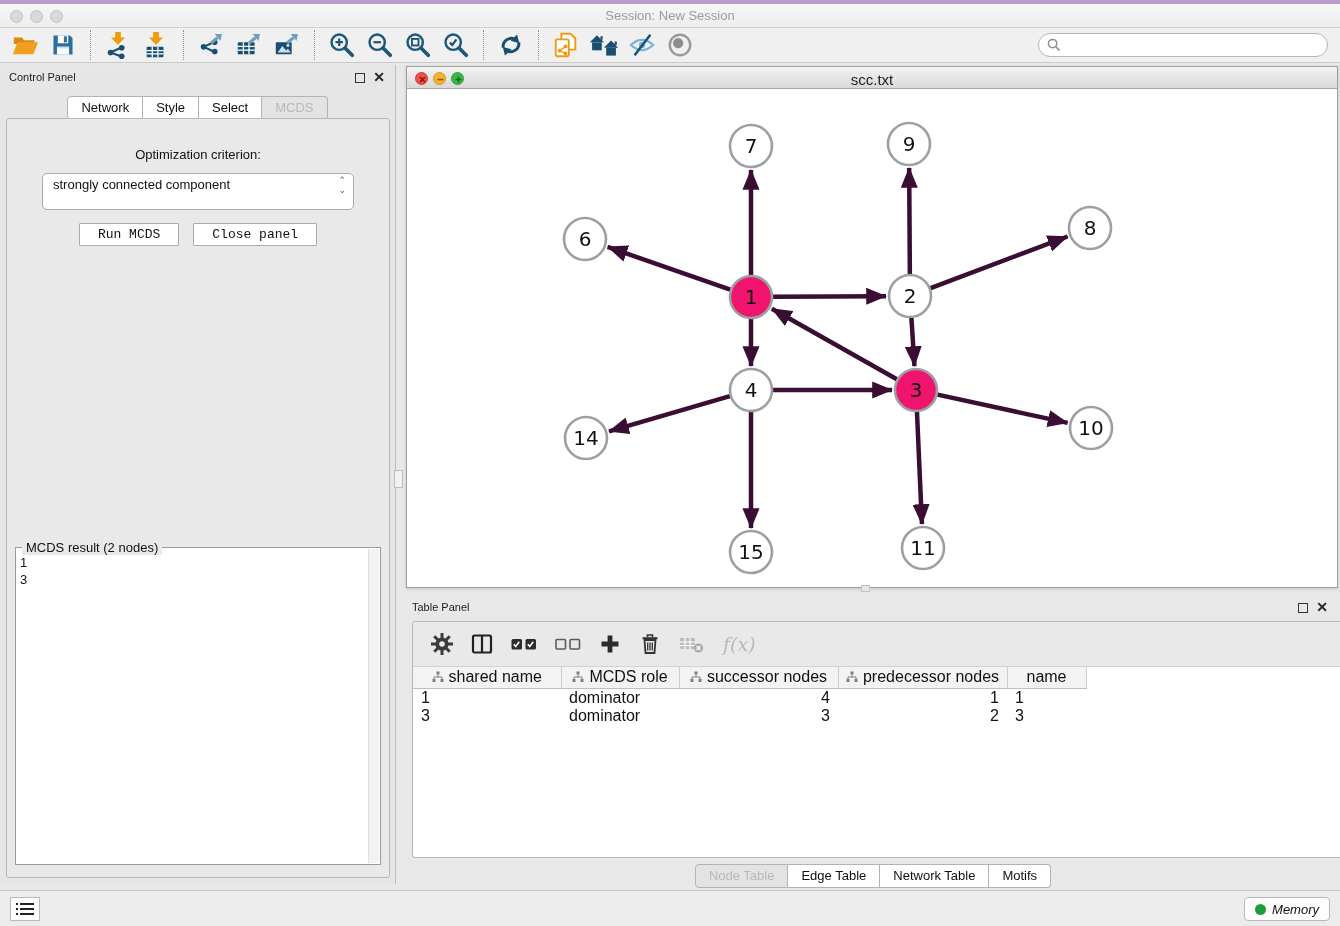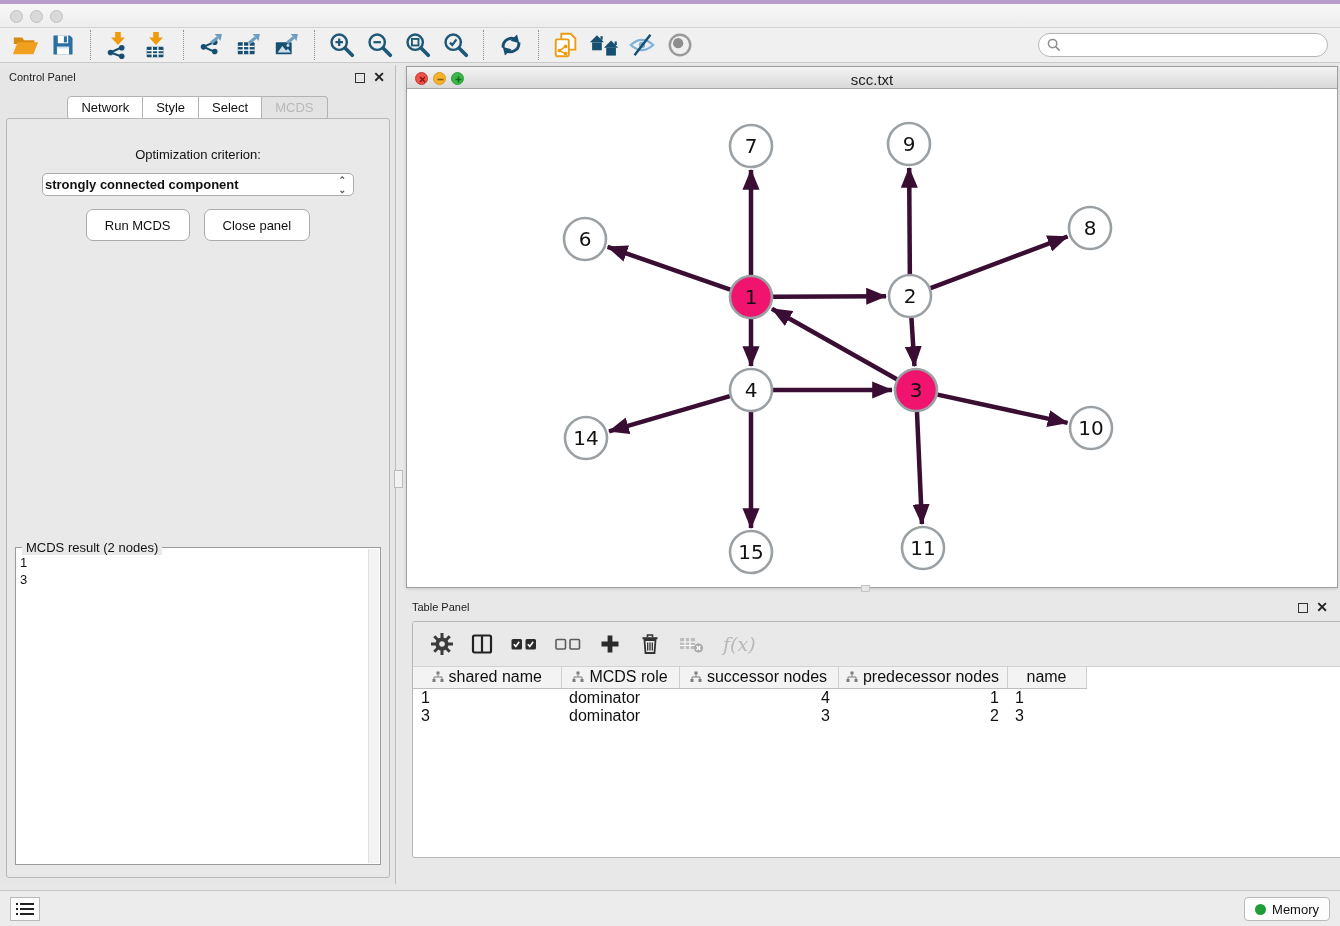--- a/index.html
+++ b/index.html
@@ -58,28 +58,28 @@
   .seg:first-child { border-left:1px solid #b3b3b3; border-radius:4px 0 0 4px; }
   .seg:last-child { border-radius:0 4px 4px 0; }
   .seg.active { background:#e3e3e3; color:#b9b9b9; }
 
   .cp-content {
     position:absolute; left:6px; top:53px; width:384px; height:760px;
     border:1px solid #b7b7b7; border-radius:3px; background:#e9e9e9;
   }
   .opt-label { text-align:center; margin-top:28px; font-size:13px; color:#111; }
   .dropdown {
-    margin:11px auto 0; width:312px; height:23px; background:#fff;
+    margin:11px auto 0; width:312px; height:37px; background:#fff;
     border:1px solid #ababab; border-radius:5px; position:relative;
-    font-size:13px; color:#111; line-height:21px; padding-left:2px;font-weight:bold;
+    font-size:13px; color:#111; line-height:21px; padding-left:10px;
   }
   .dd-arrows { position:absolute; right:7px; top:1px; font-size:9px; color:#555; line-height:10px; text-align:center; }
   .btn-row { display:flex; justify-content:center; gap:14px; margin-top:13px; }
-  .pbtn { background:#fff; border:1px solid #ababab; border-radius:7px; height:32px;
-    padding:0 18px; font-size:13px; color:#111; line-height:21px; }
+  .pbtn { background:#fff; border:1px solid #ababab; border-radius:1px; height:23px;
+    padding:0 18px; font-size:13px; color:#111; line-height:21px;font-family:Liberation Mono, monospace; }
 
   .result-group {
     position:absolute; left:8px; top:428px; width:366px; height:318px;
     border:1px solid #9a9a9a; background:#fff;
   }
   .result-legend { position:absolute; top:-8px; left:6px; background:#e9e9e9;
     padding:0 4px; font-size:13px; color:#111; }
   .result-text { position:absolute; left:4px; top:6px; right:14px; bottom:4px;
     font-size:13px; color:#111; white-space:pre; line-height:17px; }
   .result-scroll { position:absolute; right:1px; top:1px; width:11px; bottom:1px;
@@ -130,32 +130,33 @@
 
   .table-panel .seg-tabs { top:269px; }
 
   
   .statusbar { position:absolute; left:0; top:890px; width:1340px; height:36px;
     background:#ececec; border-top:1px solid #c6c6c6; }
   .list-btn { position:absolute; left:10px; top:6px; width:30px; height:24px; background:#fdfdfd;
     border:1px solid #b9b9b9; display:flex; align-items:center; justify-content:center; }
   .memory-btn { position:absolute; right:10px; top:6px; height:24px; background:#fdfdfd;
     border:1px solid #b9b9b9; border-radius:4px; display:flex; align-items:center;
-    gap:6px; padding:0 10px; font-size:13px; color:#111; }
+    gap:6px; padding:0 10px; font-size:13px; color:#111;font-style:italic; }
   .memdot { width:11px; height:11px; border-radius:50%; background:#1f9d3a; }
 </style>
 </head>
 <body>
 
 <div class="desktop-edge"></div>
 
 <div class="titlebar">
   <div class="traffic t1"></div>
   <div class="traffic t2"></div>
   <div class="traffic t3"></div>
+  <div class="title">Session: New Session</div>
 </div>
 
 <div class="toolbar">
   <div class="tb-icon">
     <svg width="28" height="28" viewBox="0 0 30 30">
       <path d="M3 7h9l2 3h11v4H3z" fill="#d98a12"></path>
       <path d="M29 12l-5 13H2l5-13z" fill="#f0a01e"></path>
     </svg>
   </div>
   <div class="tb-icon">
@@ -589,20 +590,26 @@
             <td class="al-left">3</td>
             <td class="al-left">dominator</td>
             <td class="al-right">3</td>
             <td class="al-right">2</td>
             <td class="al-left">3</td>
             <td></td>
           </tr>
         </tbody>
     </table>
   </div>
+  <div class="seg-tabs">
+    <span class="seg active">Node Table</span>
+    <span class="seg">Edge Table</span>
+    <span class="seg">Network Table</span>
+    <span class="seg">Motifs</span>
+  </div>
 </div>
 
 <div class="statusbar">
   <div class="list-btn">
     <svg width="18" height="14" viewBox="0 0 18 14">
       <g fill="#222">
         <rect x="0" y="1" width="2" height="2"></rect>
           <rect x="4" y="1" width="14" height="2"></rect>
         <rect x="0" y="6" width="2" height="2"></rect>
           <rect x="4" y="6" width="14" height="2"></rect>

